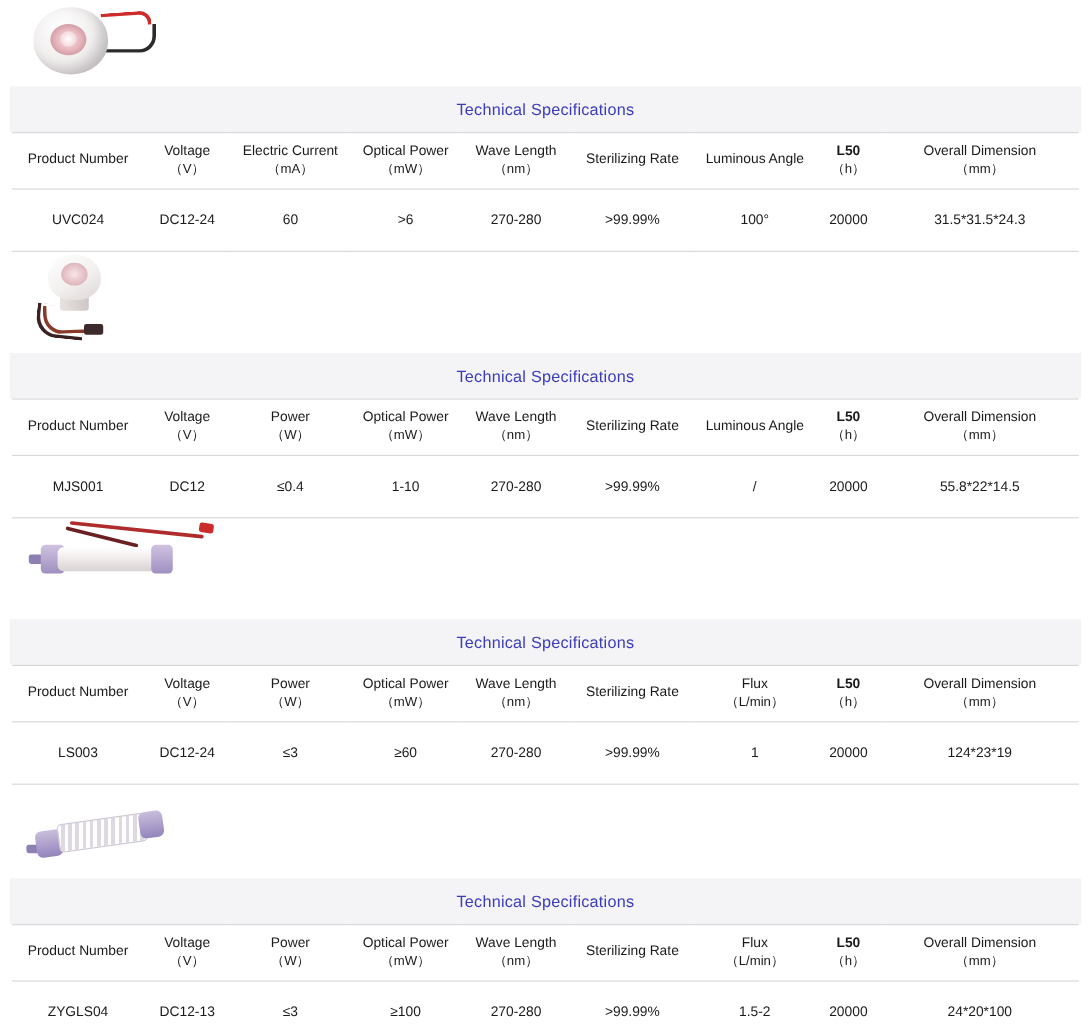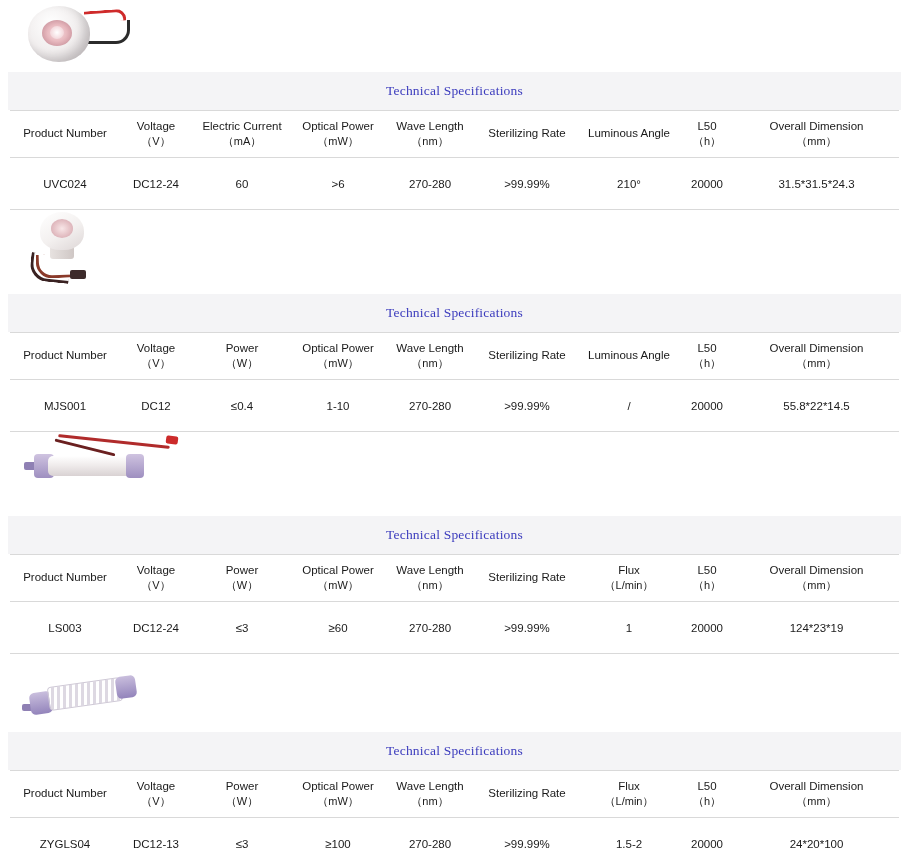--- a/index.html
+++ b/index.html
@@ -27,21 +27,20 @@
     display: flex;
     align-items: flex-end;
   }
   .spec-header {
     background: #f4f4f6;
     height: 38px;
     margin: 0 8px;
     display: flex;
     align-items: center;
     justify-content: center;
-    font-family: Liberation Serif, serif;
   }
   .spec-header-text {
     color: #3b3bbd;
     font-size: 13.5px;
     letter-spacing: 0.2px;
   }
   table.spec {
     width: 889px;
     margin: 0 10px;
     border-collapse: collapse;
@@ -65,21 +64,21 @@
   }
   table.spec tbody tr {
     height: 52px;
   }
   table.spec tbody td {
     border-bottom: 1px solid #d9d9d9;
     font-weight: normal;
     vertical-align: middle;
   }
   .unit { display: block; font-size: 11px; }
-  .bold { font-weight: normal; }
+  .bold { font-weight: bold; }
 
   
   .img-wrap { position: relative; width: 200px; height: 72px; }
 
   
   .p1-body {
     position: absolute; left: 10px; top: 6px;
     width: 62px; height: 56px;
     background: radial-gradient(ellipse at 38% 32%, #ffffff 0%, #f1eeee 48%, #d8d2d4 80%, #c2bcc0 100%);
     border-radius: 50% / 48%;
@@ -272,21 +271,21 @@
         </tr>
       </thead>
       <tbody>
         <tr>
           <td>UVC024</td>
           <td>DC12-24</td>
           <td>60</td>
           <td>&gt;6</td>
           <td>270-280</td>
           <td>&gt;99.99%</td>
-          <td>210°</td>
+          <td>100°</td>
           <td class="bold">20000</td>
           <td>31.5*31.5*24.3</td>
         </tr>
       </tbody>
     </table>
   </div>
 
   <div class="product-block">
     <div class="product-image" style="height:84px;">
       <div class="img-wrap" style="height:84px;">

